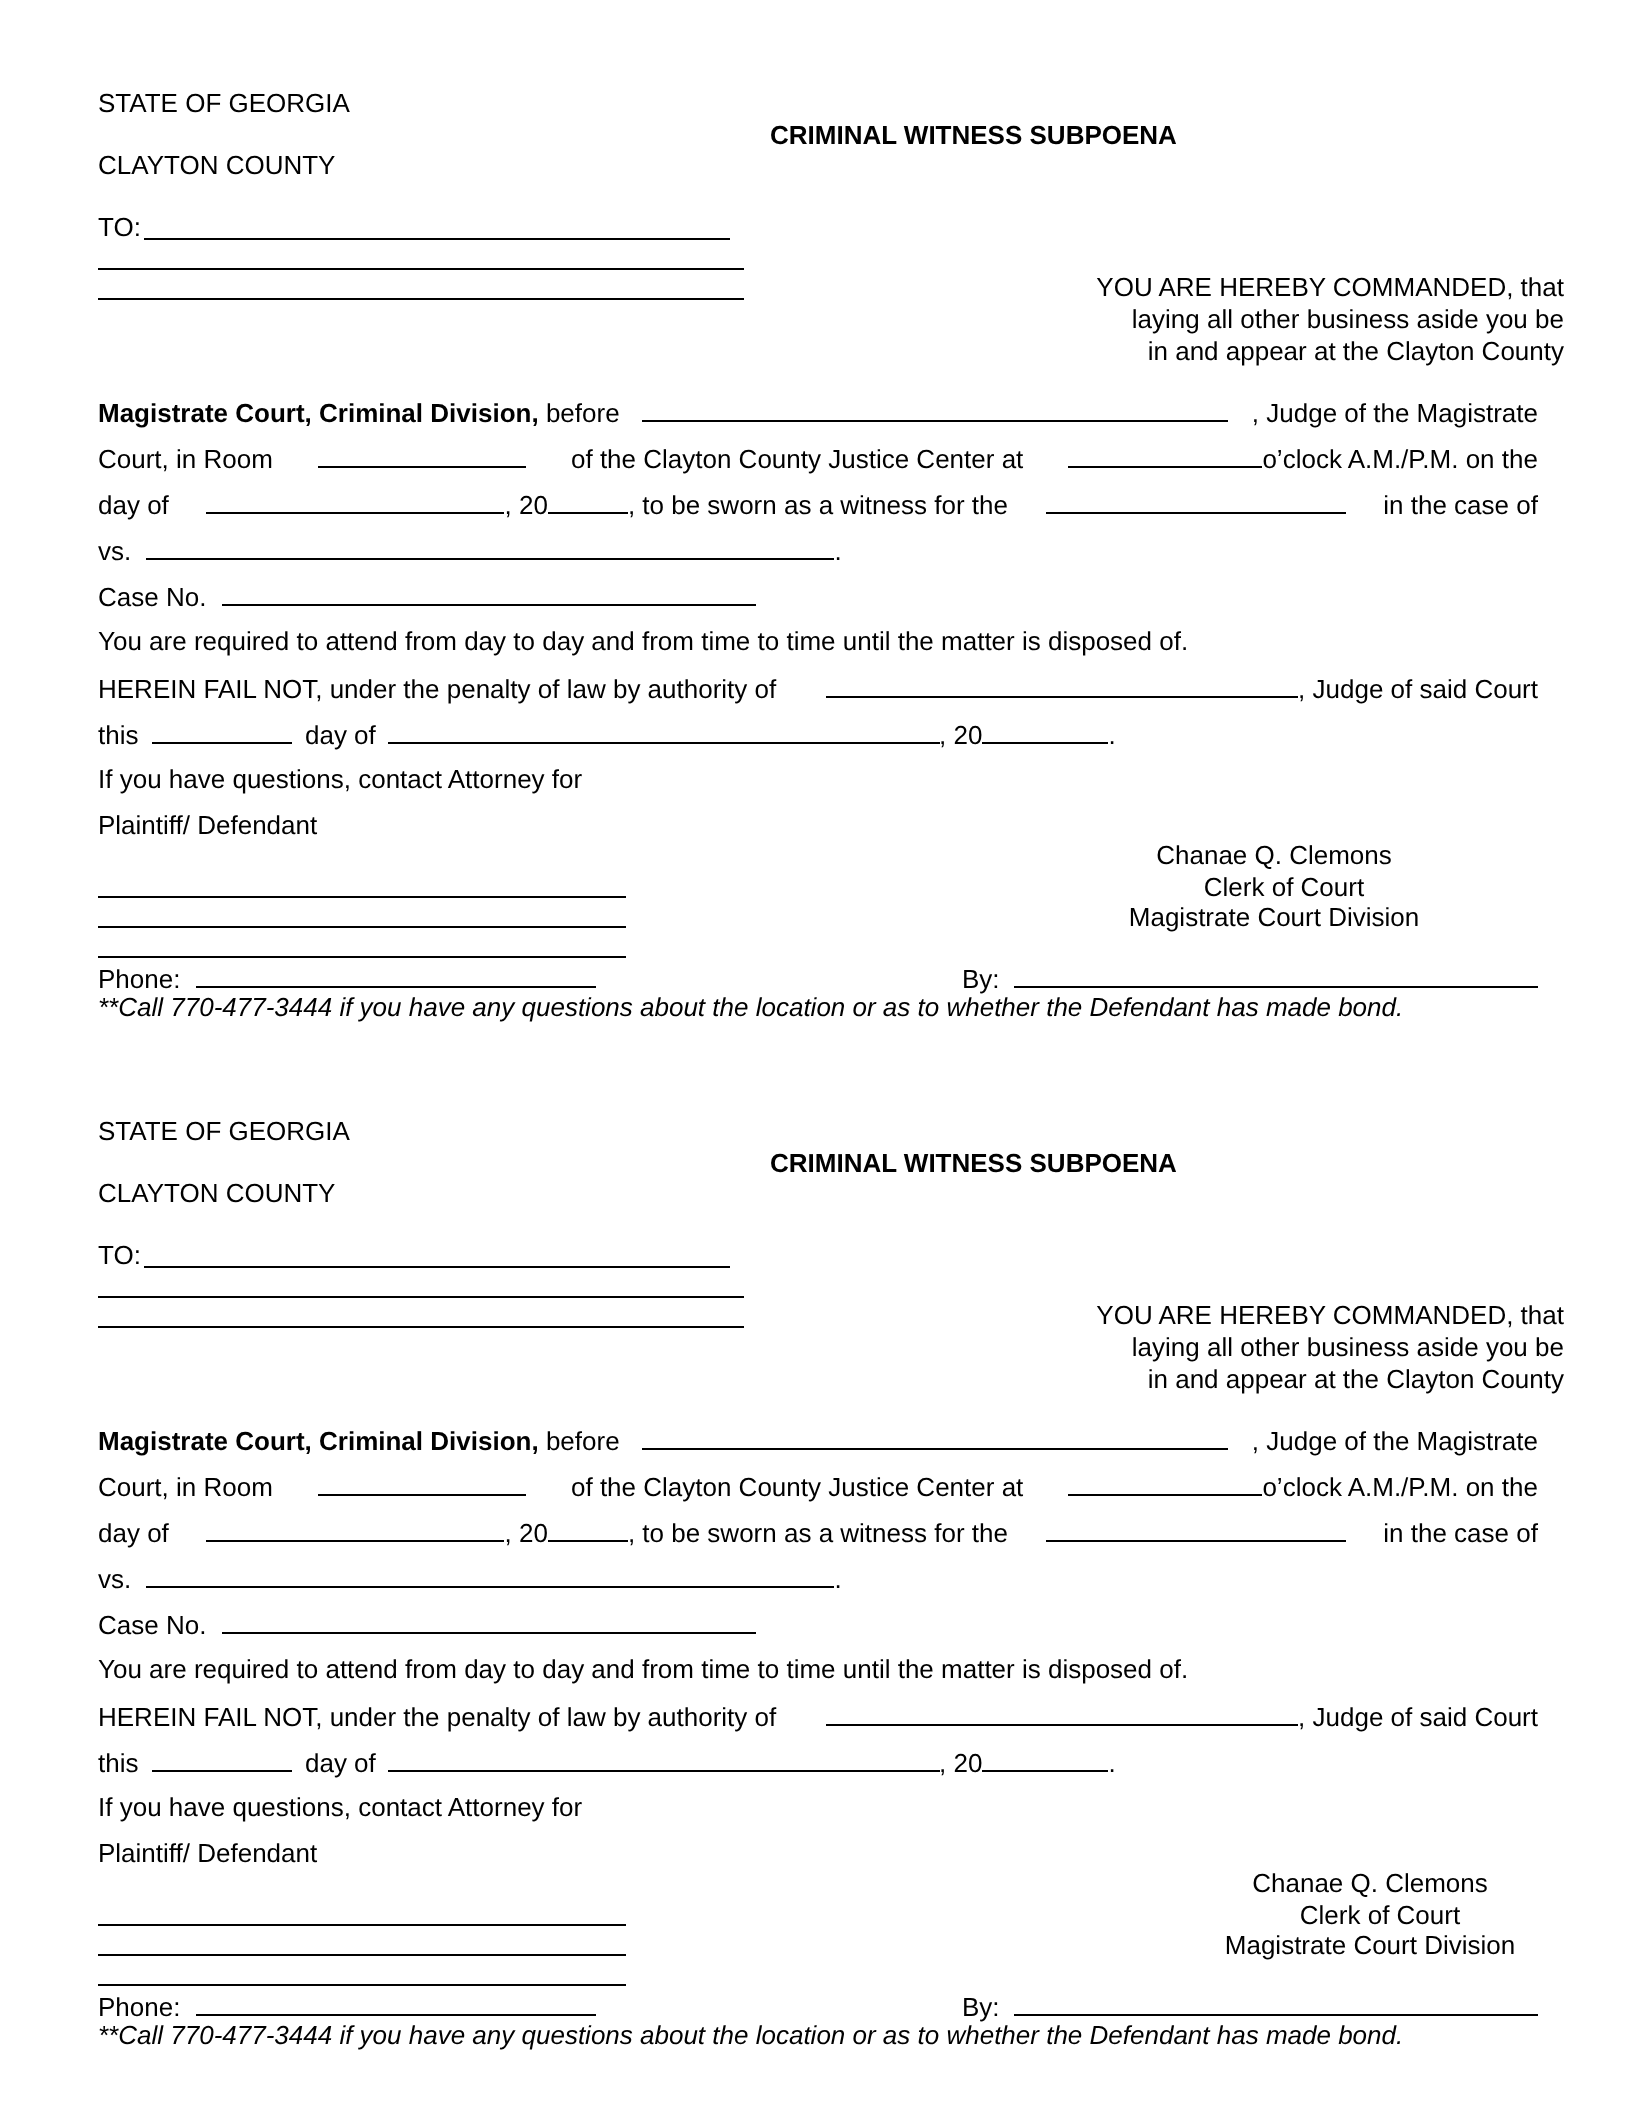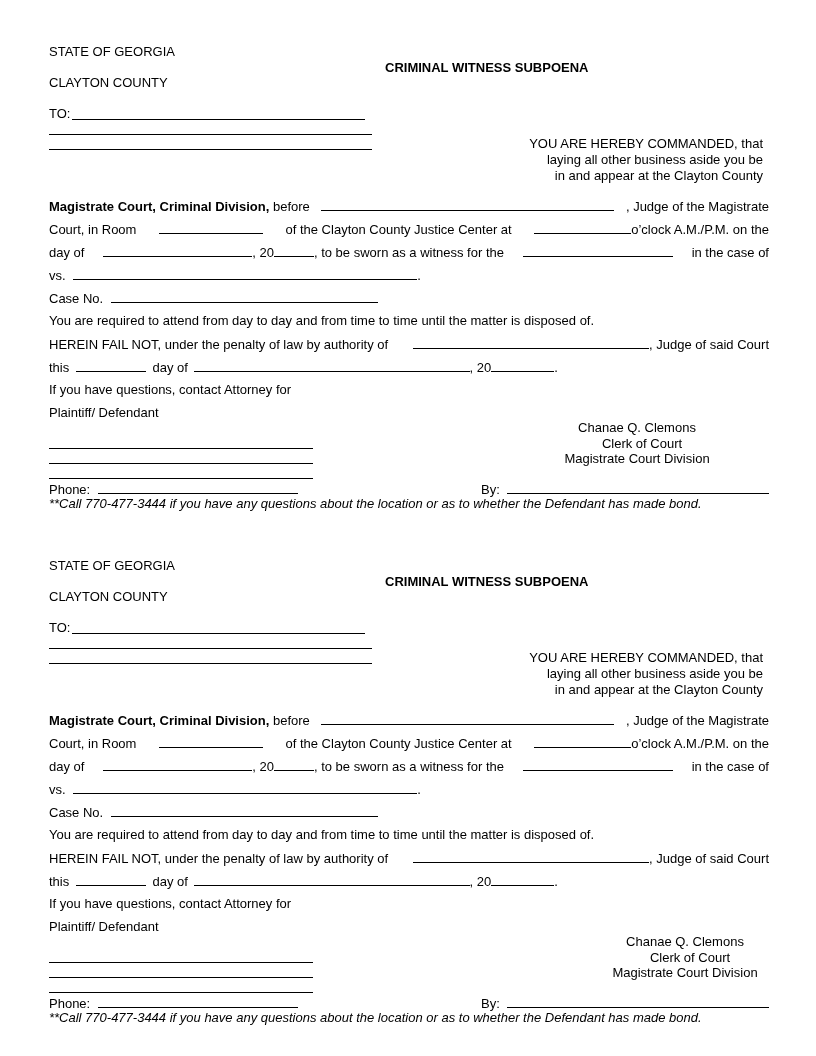--- a/index.html
+++ b/index.html
@@ -47,21 +47,21 @@
       width: 720px;
       display: flex;
       justify-content: space-between;
       align-items: baseline;
       white-space: nowrap;
       line-height: 15px;
     }
     .justify-line > span { white-space: pre; text-align: center; }
     .right-block {
       position: absolute;
-      right: 53px;
+      right: 34px;
       text-align: right;
       line-height: 16px;
     }
     .center-block {
       position: absolute;
       text-align: center;
       line-height: 15.5px;
     }
   </style>
 </head>

